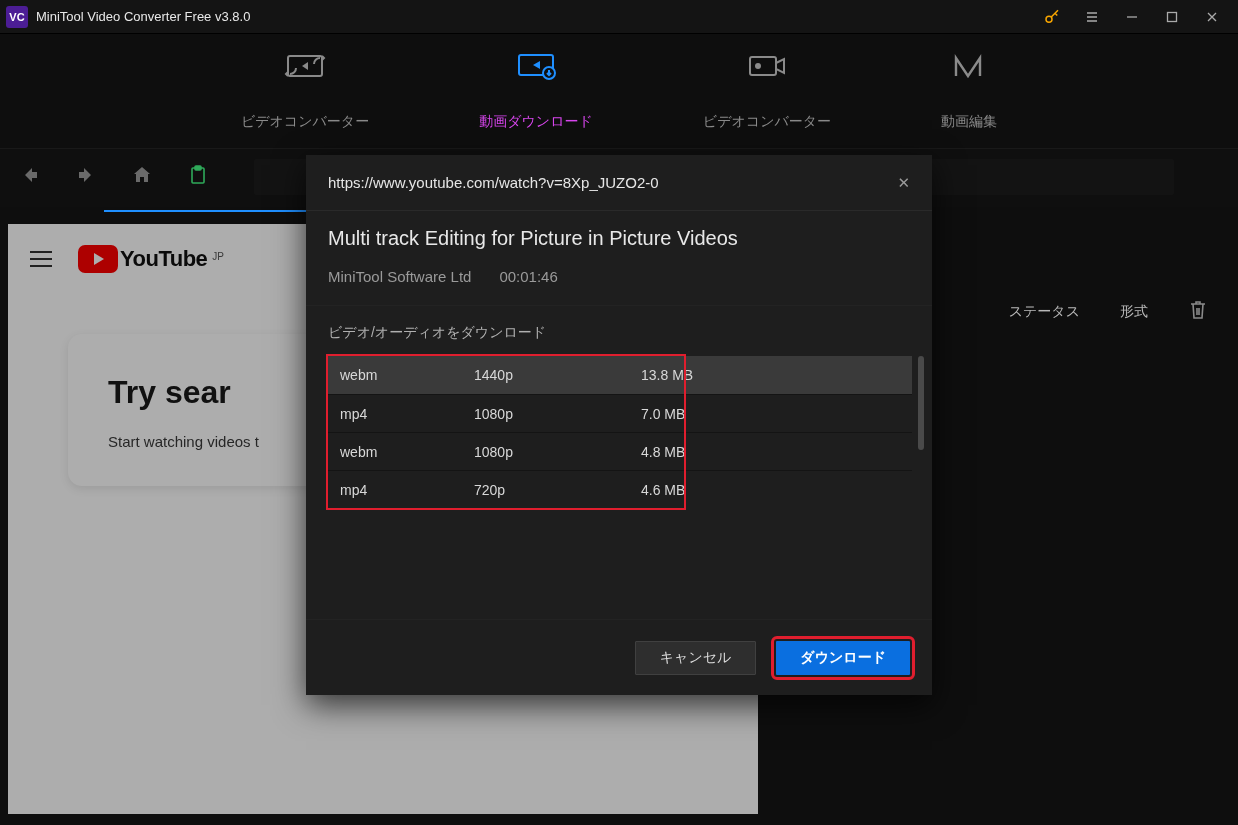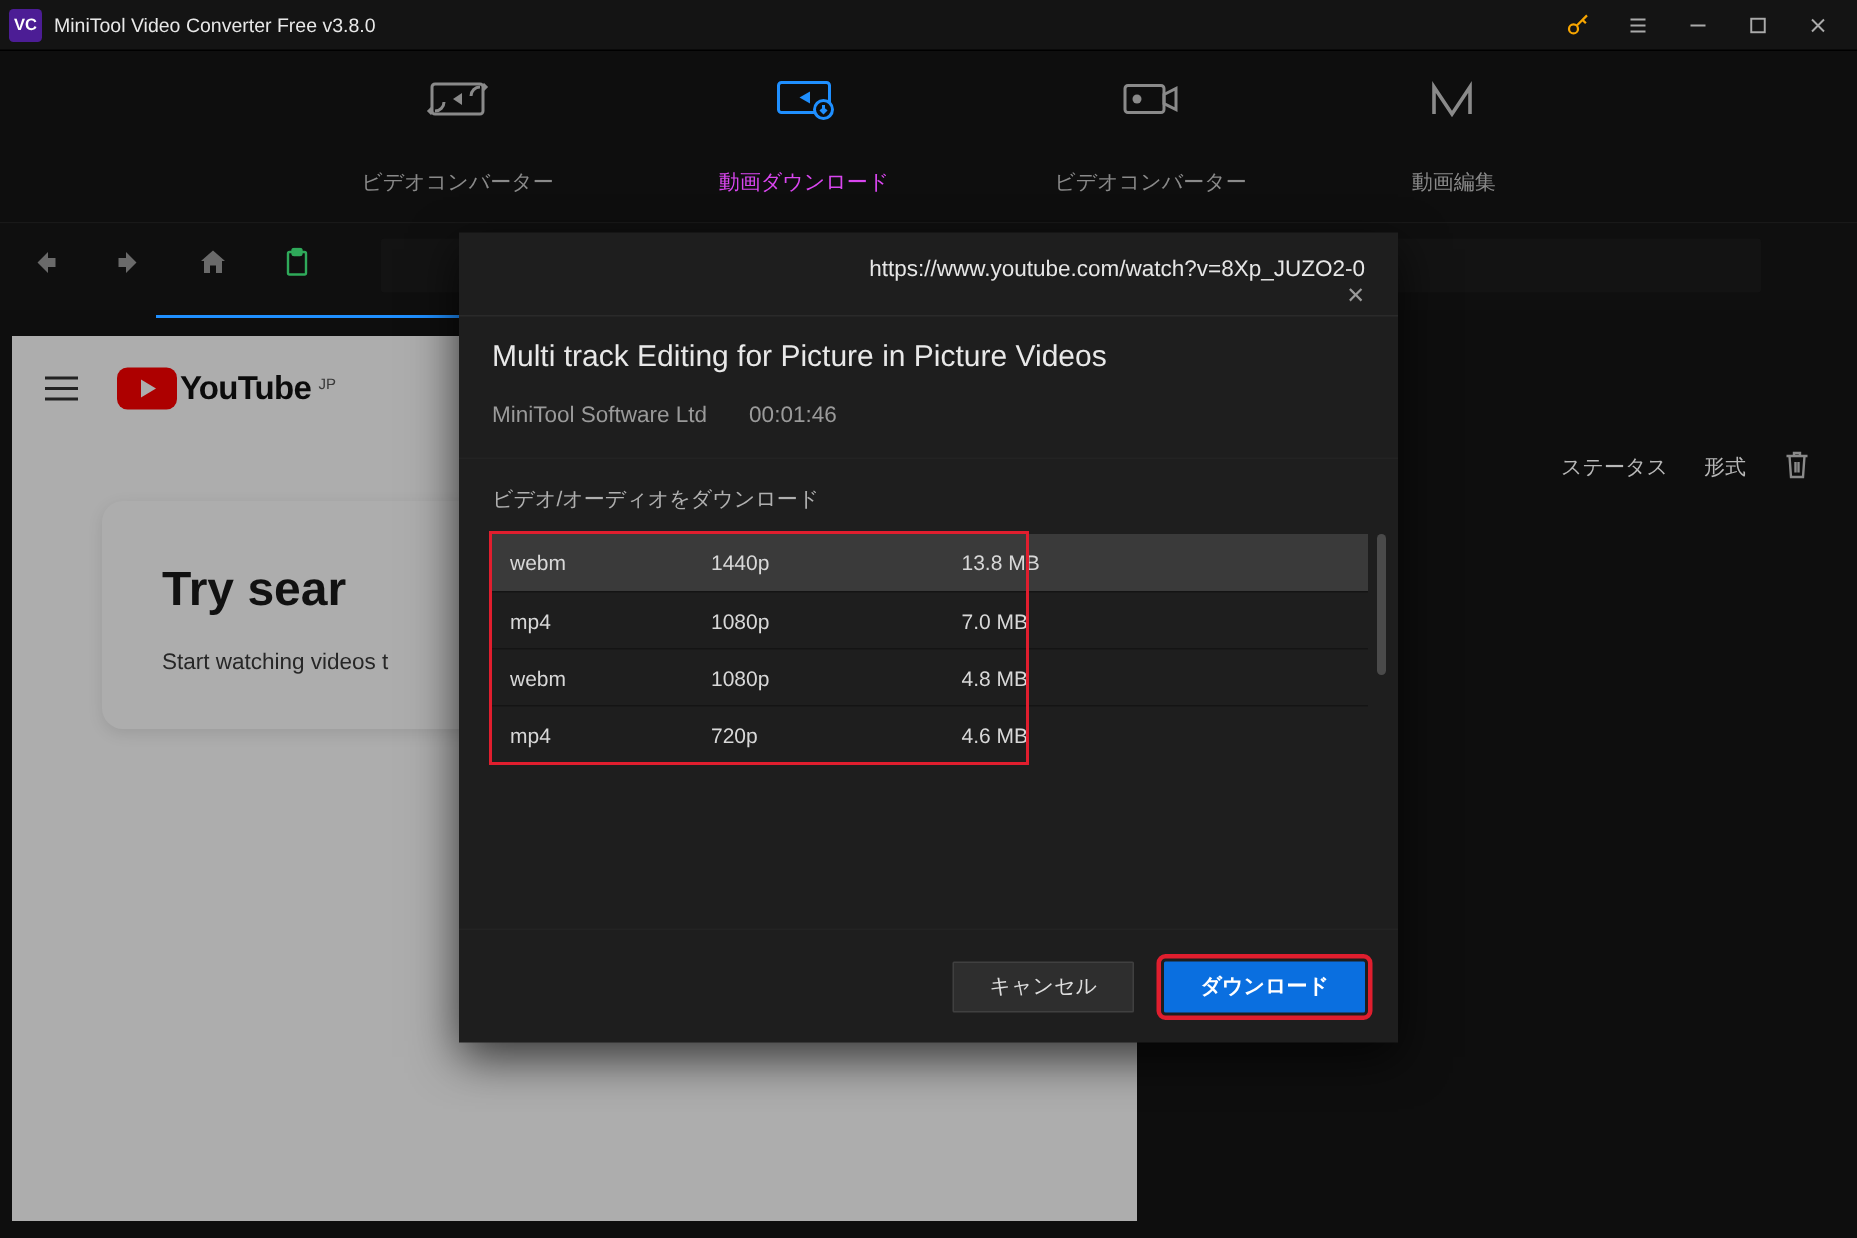--- a/index.html
+++ b/index.html
@@ -37,26 +37,26 @@
 .yt-logo { display:flex; align-items:center; gap:2px; }
 .yt-play { width:40px; height:28px; background:#ff0000; border-radius:7px; display:flex; align-items:center; justify-content:center; }
 .yt-play::after { content:""; border-left:10px solid #fff; border-top:6px solid transparent; border-bottom:6px solid transparent; margin-left:2px; }
 .yt-word { font-weight:600; font-size:22px; color:#111; letter-spacing:-0.5px; }
 .yt-jp { font-size:10px; color:#555; margin-left:3px; align-self:flex-start; margin-top:6px; }
 .search-card { margin:40px 40px 0 60px; background:#fff; border-radius:14px; padding:40px 40px 36px 40px; box-shadow:0 3px 10px rgba(0,0,0,0.10); position:relative; }
 .search-card h1 { font-size:32px; color:#1a1a1a; font-weight:700; margin-bottom:22px; }
 .search-card p { font-size:15px; color:#3a3a3a; }
 
 
-.right-headers { position:absolute; right:30px; top:299px; display:flex; gap:24px; align-items:center; color:#b8b8b8; font-size:14px; }
+.right-headers { position:absolute; right:30px; top:299px; display:flex; gap:40px; align-items:center; color:#b8b8b8; font-size:14px; }
 .trash-icon svg { width:20px; height:22px; stroke:#8a8a8a; }
 
 
 .modal { position:absolute; left:306px; top:155px; width:626px; height:540px; background:#1e1e1e; box-shadow:0 10px 30px rgba(0,0,0,0.7); display:flex; flex-direction:column; }
-.modal-url-row { height:56px; display:flex; align-items:flex-end; padding:16px 22px; border-bottom:1px solid #2a2a2a;flex-direction:column; }
+.modal-url-row { height:56px; display:flex; align-items:center; padding:16px 22px; border-bottom:1px solid #2a2a2a; }
 .modal-url { font-size:15px; color:#e6e6e6; font-weight:500; flex:1; }
 .modal-close { color:#9a9a9a; cursor:pointer; font-size:15px; }
 .modal-header { padding:16px 22px 20px 22px; border-bottom:1px solid #232323; }
 .modal-title { font-size:20px; color:#e8e8e8; margin-bottom:18px; }
 .modal-meta { display:flex; gap:28px; font-size:15px; color:#9a9a9a; }
 .modal-body { flex:1; padding:18px 10px 10px 22px; position:relative; overflow:hidden; }
 .section-label { font-size:14px; color:#b0b0b0; margin-bottom:14px; }
 .fmt-box { border:2px solid #e01e2e; width:360px; }
 .fmt-table { width:584px; }
 .fmt-row { display:flex; height:38px; align-items:center; padding:0 12px; font-size:14px; color:#d8d8d8; border-top:1px solid #141414; cursor:pointer; }

